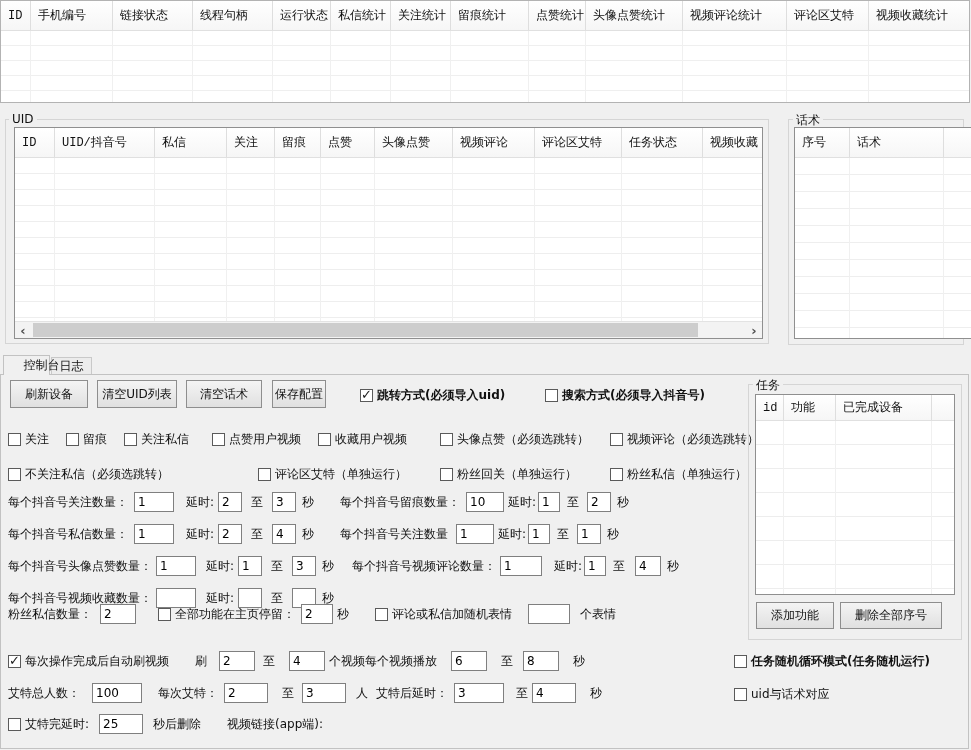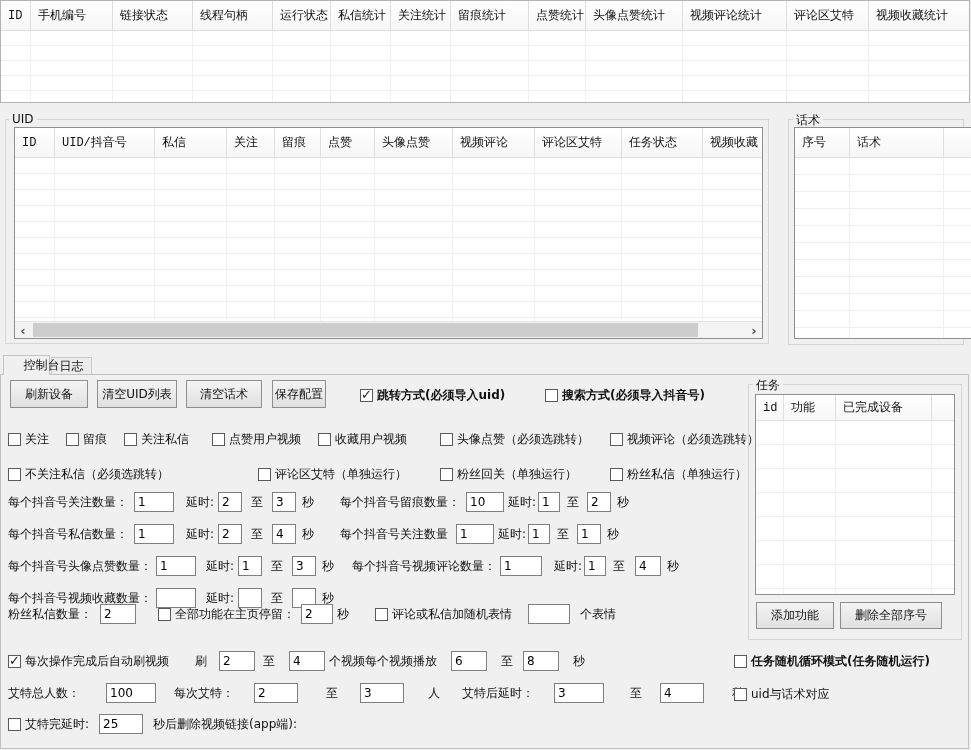--- a/index.html
+++ b/index.html
@@ -299,43 +299,43 @@
   <input class="inp" style="width: 36px; margin-left: 12px;" value="2">
   <span class="lb" style="margin-left:8px;">至</span>
   <input class="inp" style="width: 36px; margin-left: 14px;" value="4">
   <span class="lb" style="margin-left:4px;">个视频每个视频播放</span>
   <input class="inp" style="width: 36px; margin-left: 14px;" value="6">
   <span class="lb" style="margin-left:14px;">至</span>
   <input class="inp" style="width: 36px; margin-left: 10px;" value="8">
   <span class="lb" style="margin-left:14px;">秒</span>
 </div>
 
-<div class="prow" style="left:8px;top:682px;gap:14px;">
+<div class="prow" style="left:8px;top:682px;">
   <span class="lb">艾特总人数：</span>
   <input class="inp" style="width: 50px; margin-left: 12px;" value="100">
-  <span class="lb" style="margin-left:4px;">每次艾特：</span>
+  <span class="lb" style="margin-left:16px;">每次艾特：</span>
   <input class="inp" style="width: 44px; margin-left: 6px;" value="2">
   <span class="lb" style="margin-left:14px;">至</span>
   <input class="inp" style="width: 44px; margin-left: 8px;" value="3">
   <span class="lb" style="margin-left:10px;">人</span>
   <span class="lb" style="margin-left:8px;">艾特后延时：</span>
   <input class="inp" style="width: 50px; margin-left: 6px;" value="3">
   <span class="lb" style="margin-left:12px;">至</span>
   <input class="inp" style="width: 44px; margin-left: 4px;" value="4">
   <span class="lb" style="margin-left:14px;">秒</span>
 </div>
 
 <div class="prow" style="left:8px;top:713px;">
   <span class="cb">
       <span class="box"></span>
       <span class="lb">艾特完延时:</span>
     </span>
   <input class="inp" style="width: 44px; margin-left: 10px;" value="25">
   <span class="lb" style="margin-left:10px;">秒后删除</span>
-  <span class="lb" style="">视频链接(app端):</span>
+  <span class="lb" style="margin-left:26px;">视频链接(app端):</span>
 </div>
 
 <div class="group" style="left:748px;top:384px;width:214px;height:256px;">
   <div class="group-label" style="left:4px;top:-8px;">任务</div>
 </div>
 <div class="tbl" style="left:755px;top:394px;width:200px;height:201px;border-color:#8f8f8f;">
   <div class="hdr" style="height:26px;">
     <div class="hcell" style="width:28px">id</div>
     <div class="hcell" style="width:52px">功能</div>
     <div class="hcell" style="width:96px">已完成设备</div>

